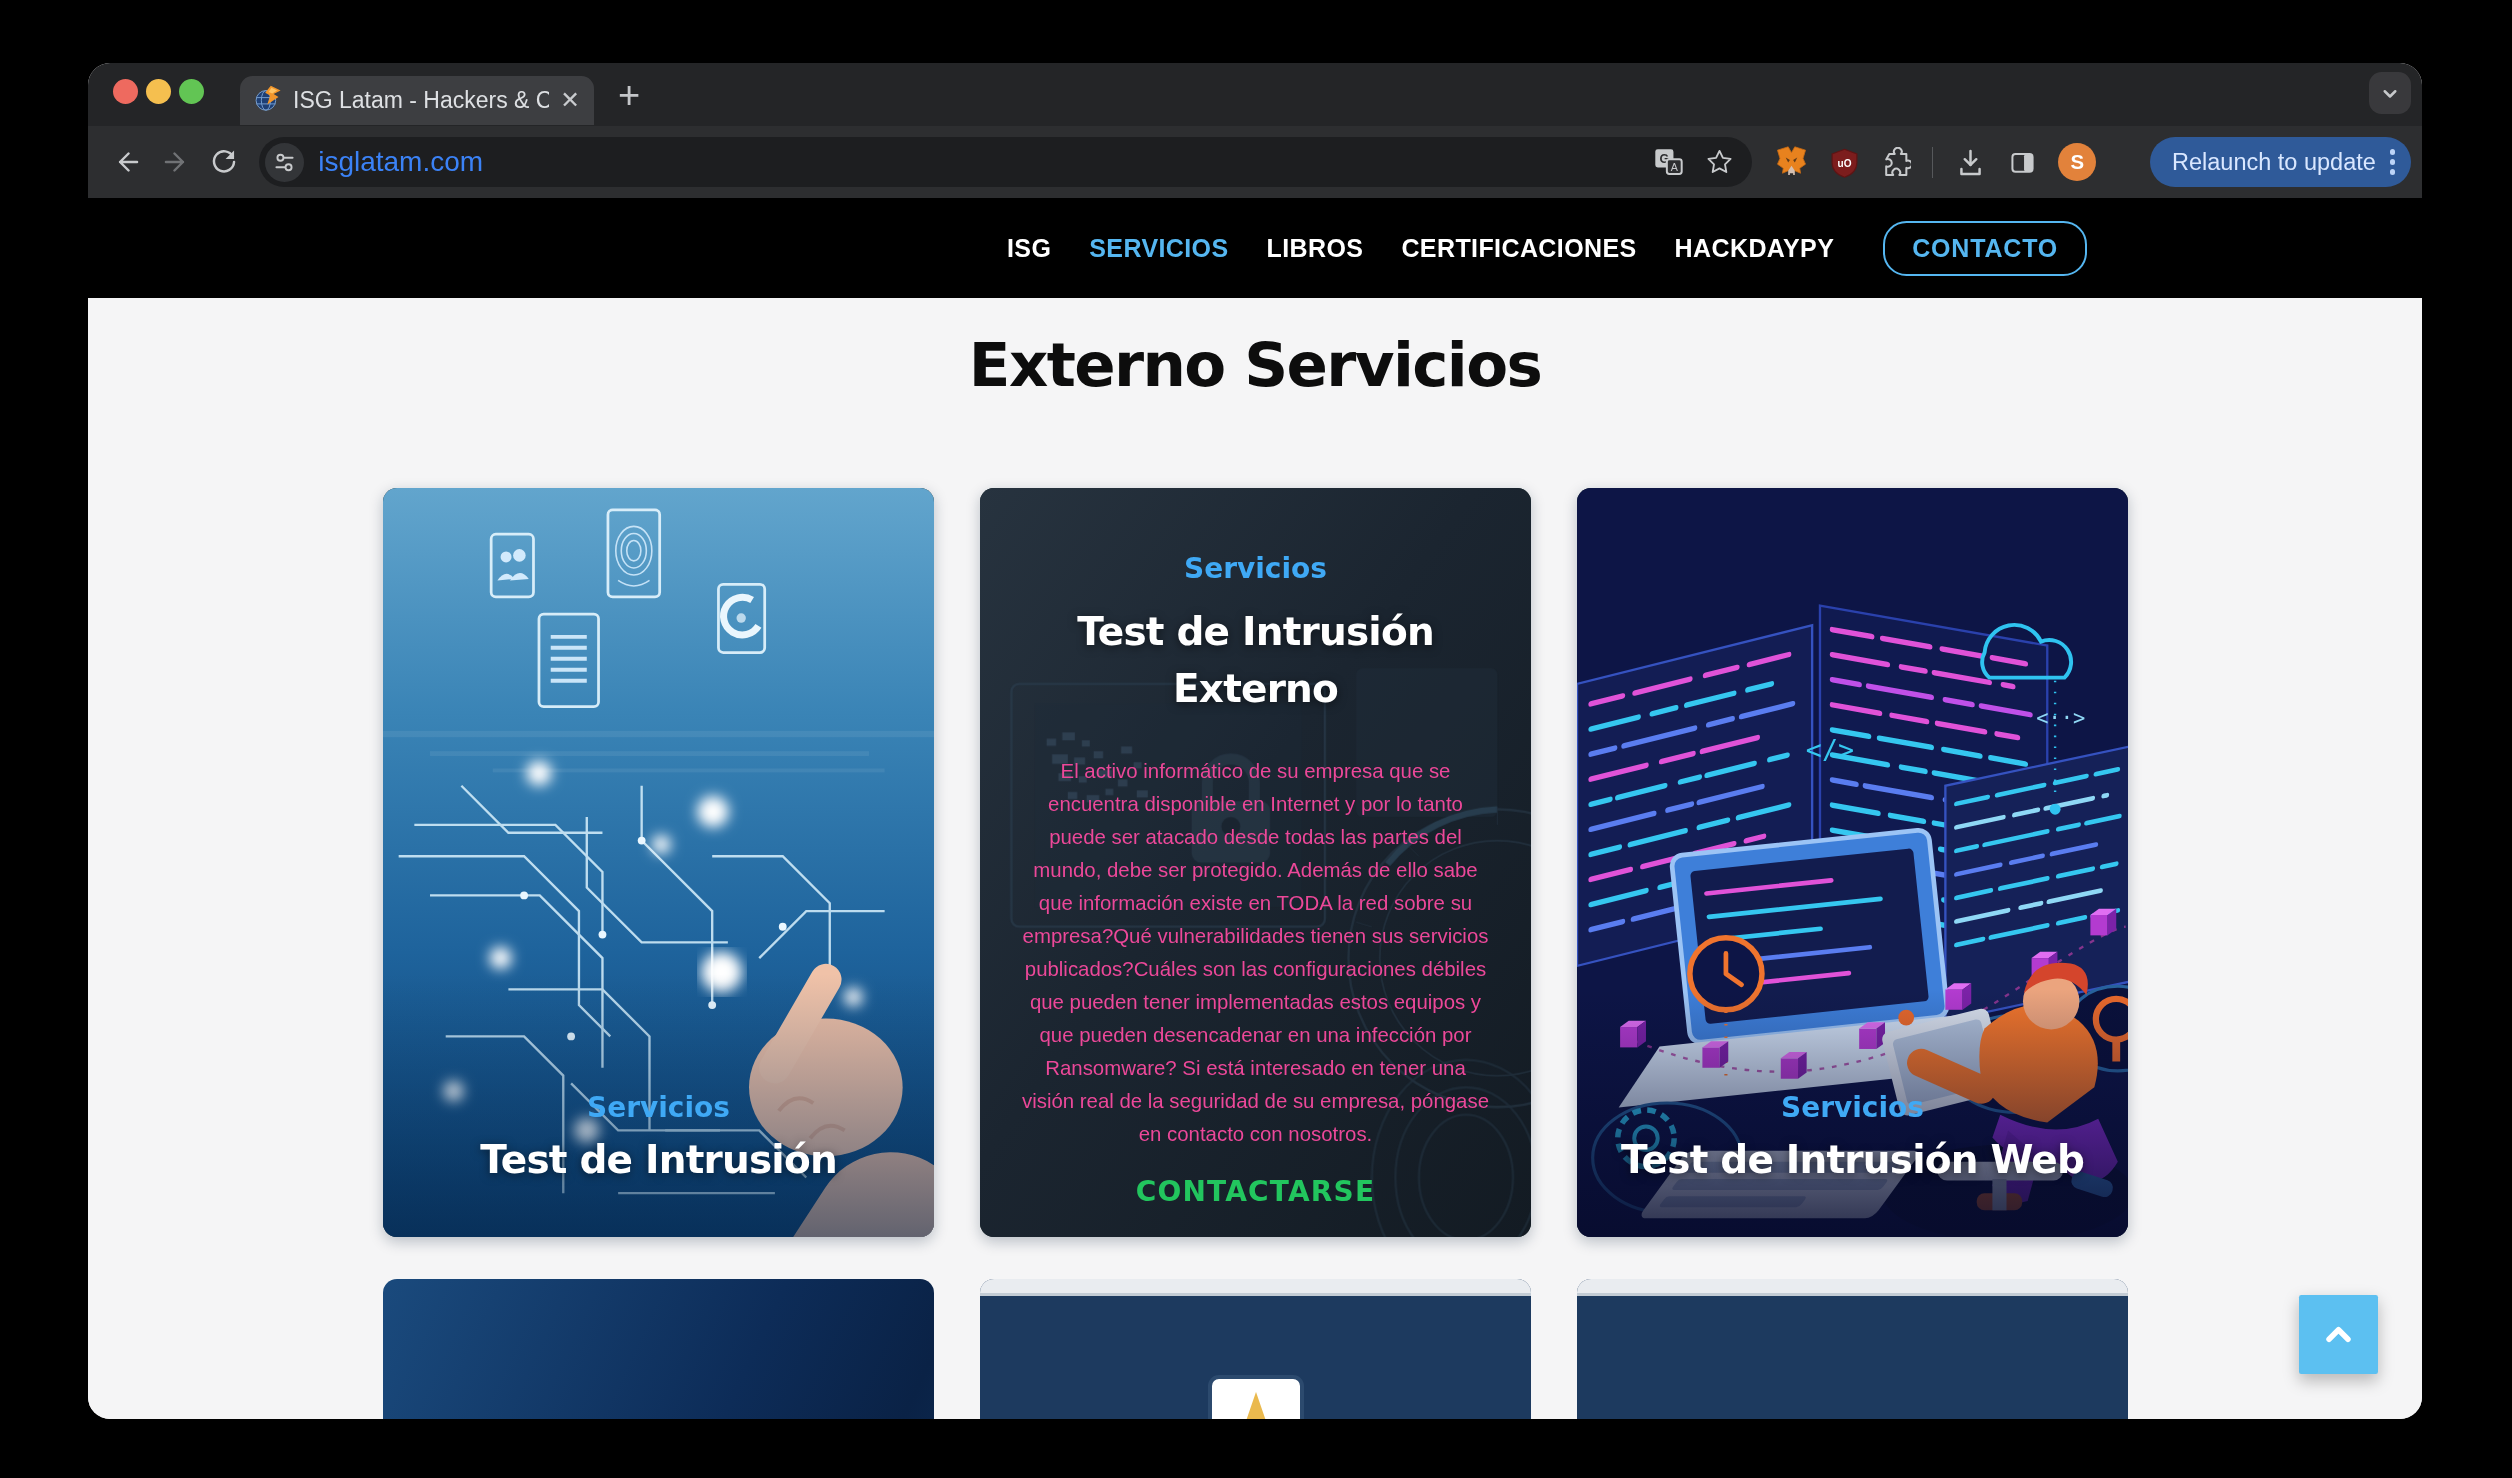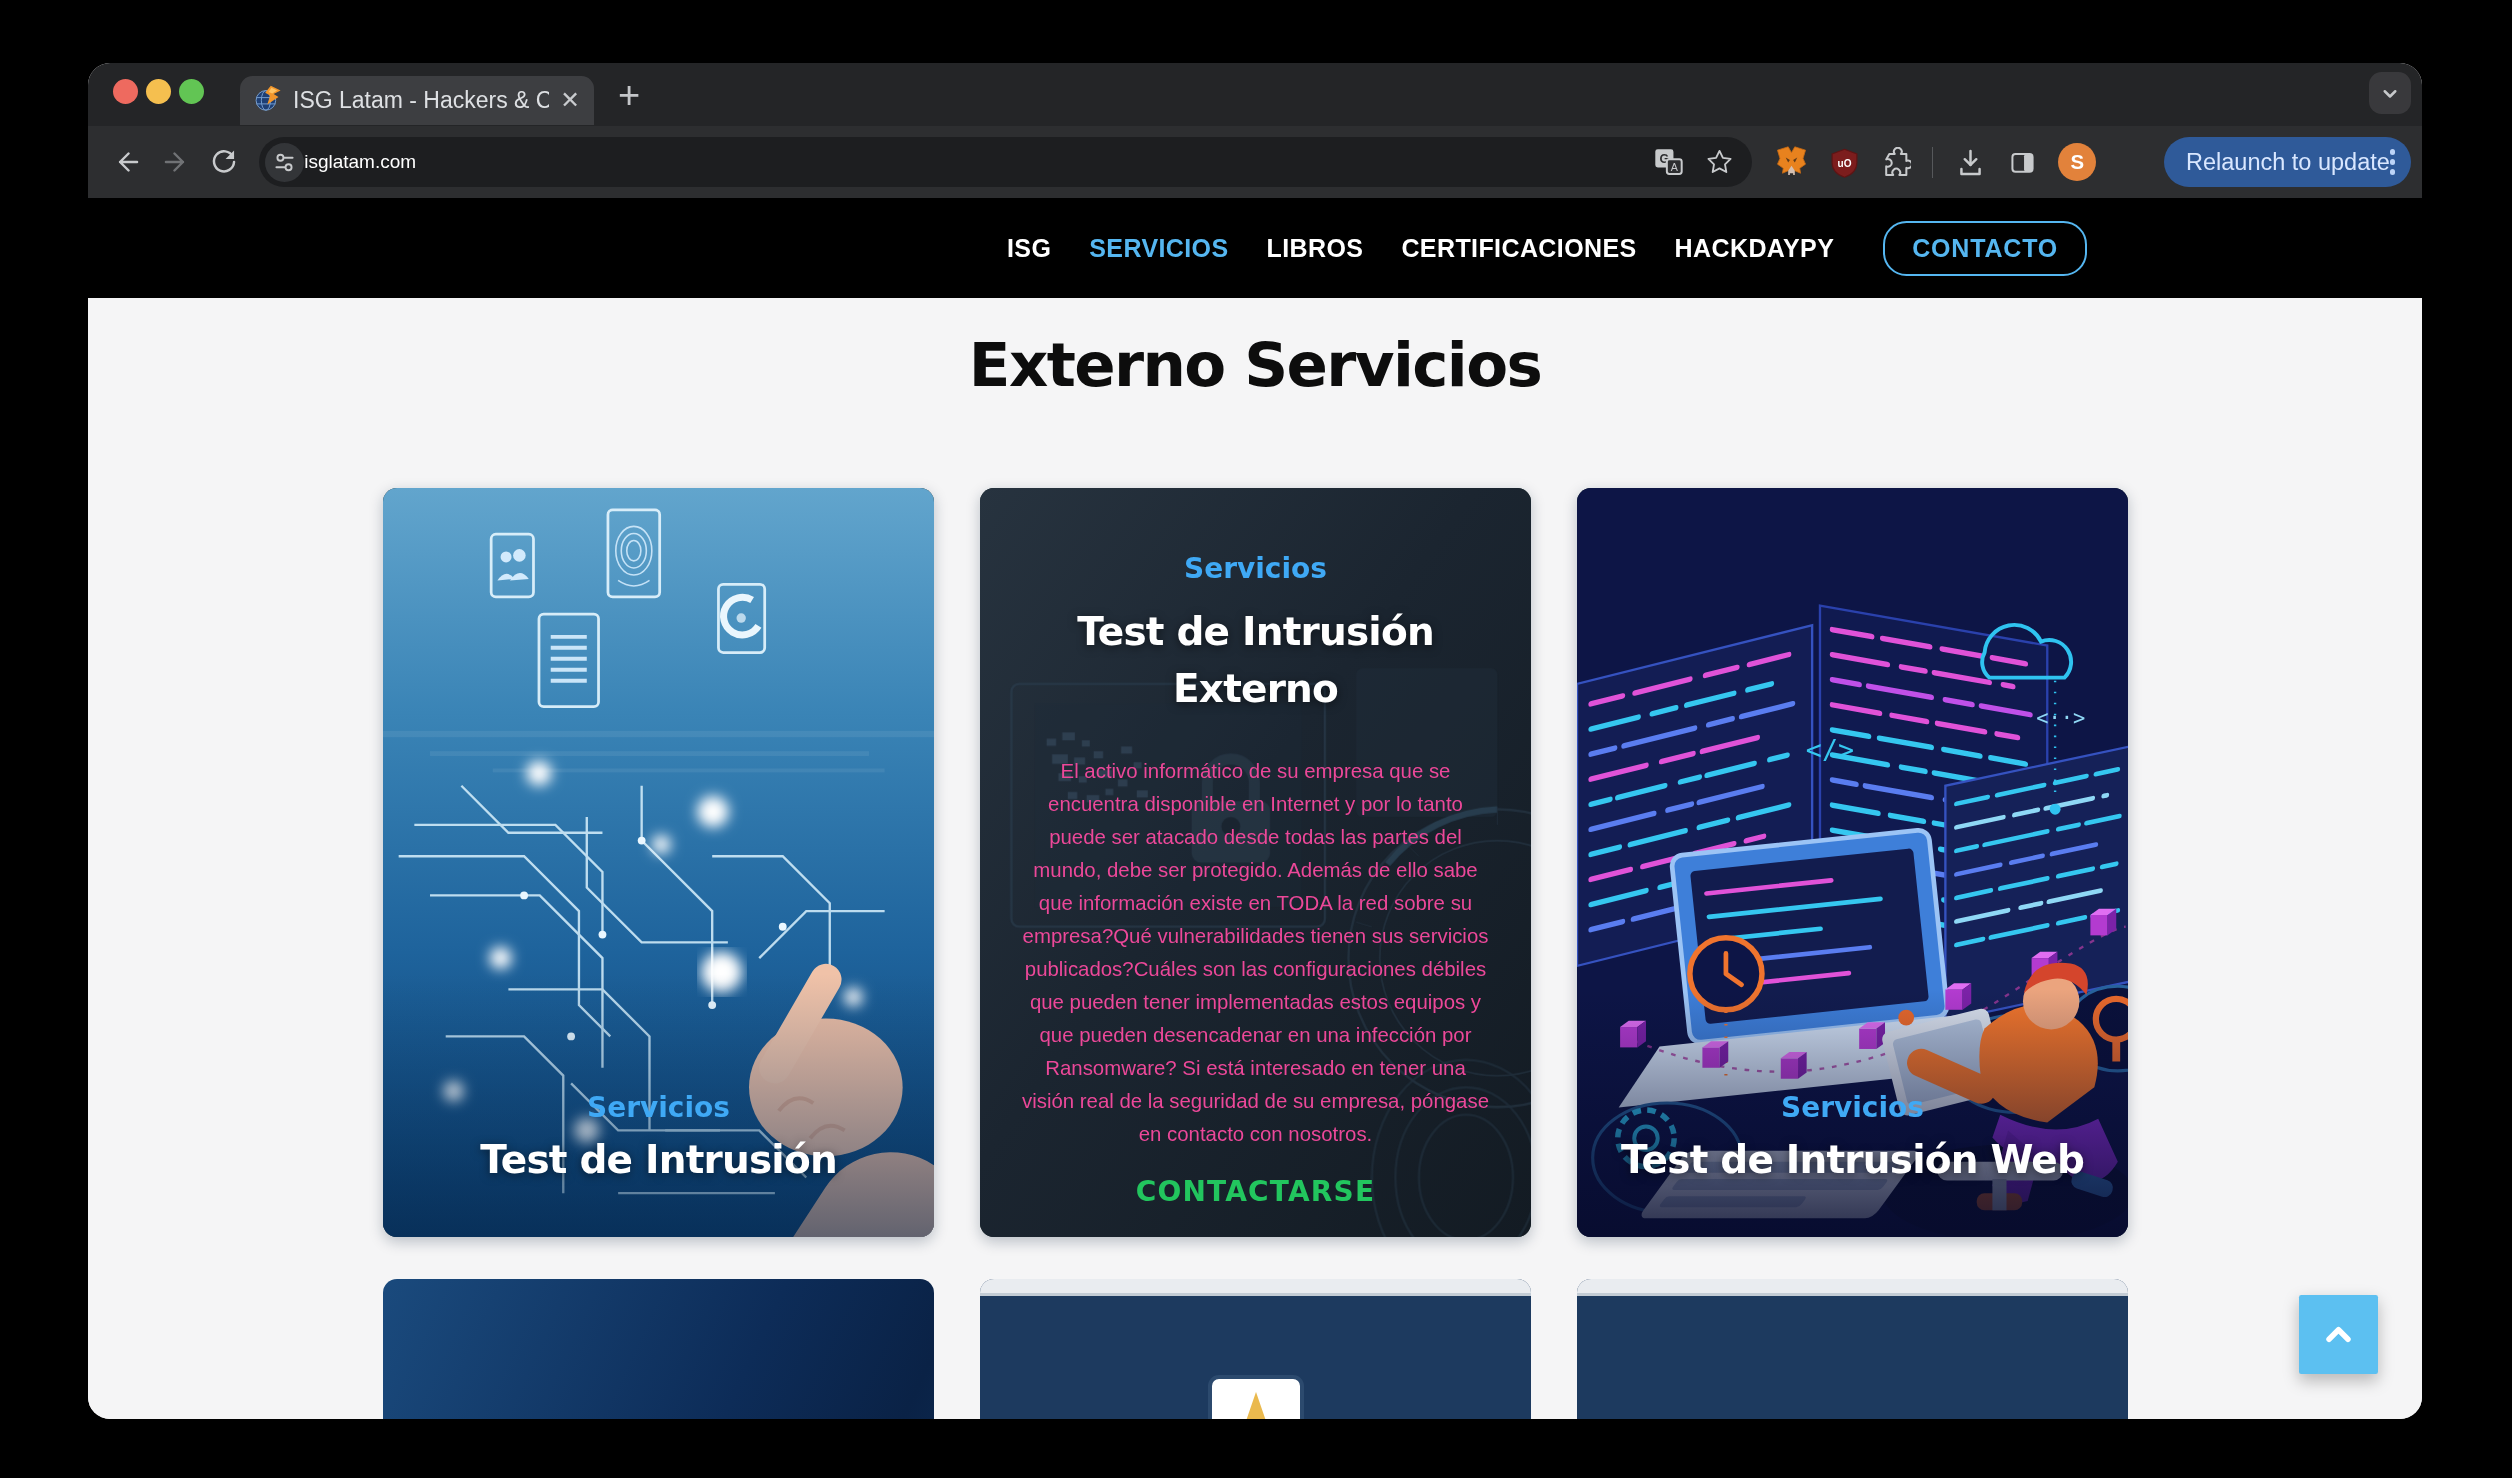--- a/index.html
+++ b/index.html
@@ -24,29 +24,29 @@
 
   
   .toolbar{position:absolute;top:63px;left:0;right:0;height:72px;background:#2d2e30;
            display:flex;align-items:center;padding:0 11px 0 17px;box-sizing:border-box;}
   .nav-btn{width:44px;height:44px;display:flex;align-items:center;justify-content:center;background:none;border:none;
            margin-right:4.7px;flex:none;padding:0;}
   .omnibox{height:50px;width:1493px;border-radius:25px;background:#1d1e20;display:flex;align-items:center;
            padding:0 17px 0 6.3px;margin-left:7.8px;box-sizing:border-box;flex:none;}
   .site-info{width:39px;height:39px;border-radius:50%;background:#333538;display:flex;align-items:center;
              justify-content:center;border:none;flex:none;padding:0;}
-  .url{font-size:19px;color:#ffffff;flex:1;text-align:left;}
+  .url{margin-left:14px;font-size:28px;color:#3b82f6;flex:1;text-align:left;}
   .omni-icons{display:flex;gap:19px;align-items:center;}
   .ibtn{background:none;border:none;padding:0;display:flex;align-items:center;justify-content:center;}
   .ext{display:flex;align-items:center;gap:20.4px;margin-left:23.5px;}
   .divider{width:1.6px;height:31px;background:#56585b;}
   .avatar{width:38px;height:38px;border-radius:50%;background:#e2823b;color:#fff;font-size:20.4px;font-weight:bold;
           display:flex;align-items:center;justify-content:center;border:none;}
   .relaunch{margin-left:auto;height:50px;border-radius:25px;background:#2f5a99;color:#d9e7ff;font-size:23.5px;
-            display:flex;align-items:center;padding:0 15.7px 0 22px;border:none;font-family:inherit;}
+            display:flex;align-items:center;gap:14px;padding:0 15.7px 0 22px;border:none;font-family:inherit;}
   .kebab{display:flex;flex-direction:column;gap:4.7px;}
   .kebab i{width:5.5px;height:5.5px;border-radius:50%;background:#bcd3f7;display:block;}
 
   
   .viewport{position:absolute;top:135px;left:0;right:0;bottom:0;overflow:hidden;background:#f5f5f6;}
   .site-nav{height:100px;background:#000000;display:flex;align-items:center;justify-content:flex-end;
             padding-right:335px;gap:38px;}
   .nav-link{color:#fff;font-size:25px;font-weight:bold;letter-spacing:0.4px;text-decoration:none;}
   .nav-link.active{color:#55b6f0;}
   .contacto{margin-left:11px;color:#55b6f0;border:2.3px solid #55b6f0;border-radius:23.5px;padding:11px 27px;

